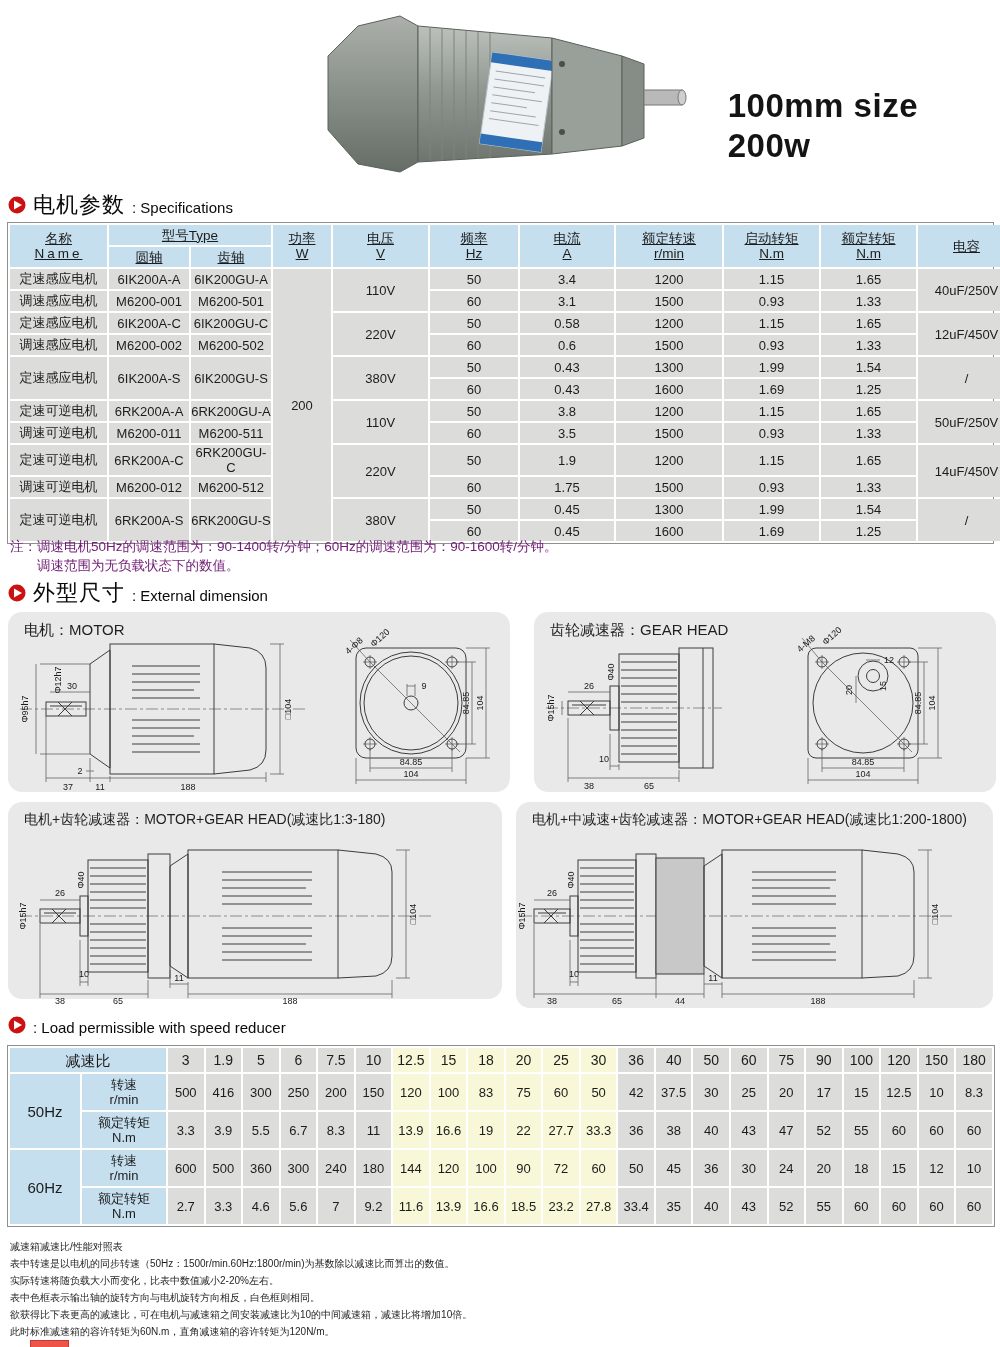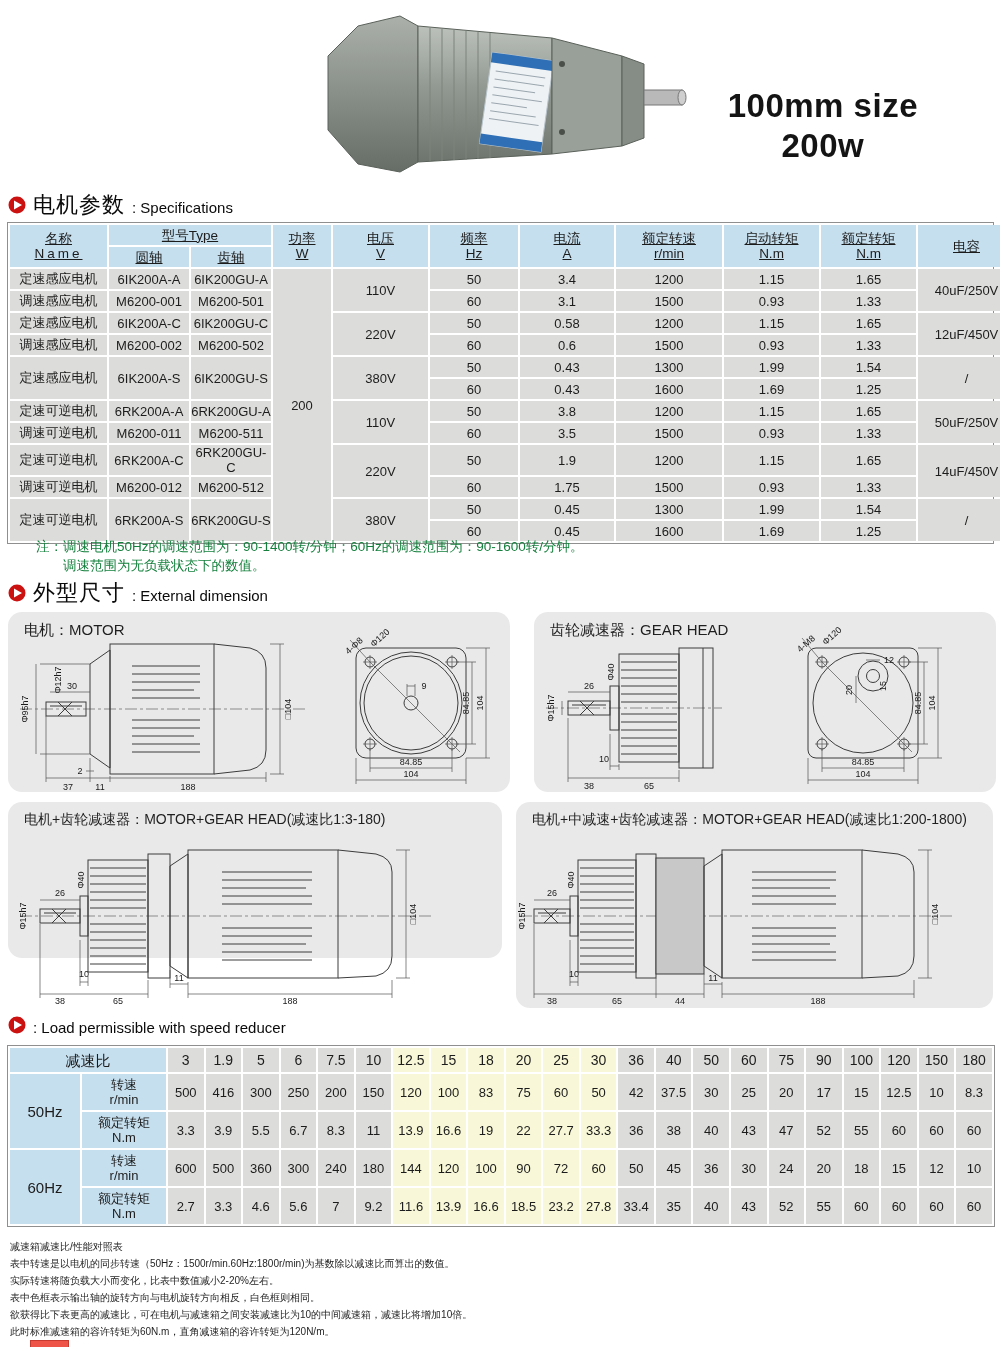--- a/index.html
+++ b/index.html
@@ -3,37 +3,37 @@
 <meta charset="utf-8">
 <style>
   html,body{margin:0;padding:0;background:#fff;}
   .page{position:relative;width:1000px;height:1347px;background:#fff;overflow:hidden;
         font-family:"Liberation Sans","DejaVu Sans",sans-serif;color:#1a1a1a;}
   
   .sec{position:absolute;display:flex;align-items:center;gap:7px;}
   .sec .zh{font-size:22px;color:#0a0a0a;letter-spacing:1px;}
   .sec .en{font-size:15px;color:#0a0a0a;margin-top:5px;}
   
-  .size-title{position:absolute;top:86px;right:82px;text-align:center;
+  .size-title{position:absolute;top:86px;right:82px;text-align:left;
       font-size:33px;font-weight:bold;color:#141414;line-height:40px;letter-spacing:0.5px;}
   
   .twrap{position:absolute;border:1px solid #8f8f8f;background:#fff;}
   table.grid{border-collapse:separate;border-spacing:2px;width:100%;table-layout:fixed;}
   table.grid th,table.grid td{text-align:center;vertical-align:middle;background:#dcdcda;
       font-size:13px;color:#1c1c1c;padding:0;font-weight:normal;overflow:hidden;}
   .spec thead th{background:#c6dfee;font-size:13.5px;line-height:15px;height:20px;text-decoration:underline;}
   .spec tbody td{height:20px;}
   .sp{letter-spacing:3px;}
   .load td{height:36px;font-size:13.5px;line-height:15px;}
   .load td.rat{height:24px;font-size:14px;}
   .load td.bl{background:#c6dfee;}
   .load td.gy{background:#dcdcda;}
   .load td.yl{background:#f8f8d8;}
   .load td.big{font-size:15px;}
-  .notes{position:absolute;left:10px;top:537px;font-size:13.5px;line-height:19px;color:#15803d;margin-left:26px;}
+  .notes{position:absolute;left:10px;top:537px;font-size:13.5px;line-height:19px;color:#701a75;}
   .notes .indent{padding-left:27px;}
   .footnotes{position:absolute;left:10px;top:1238px;font-size:10px;line-height:17px;color:#1f1f1f;}
   .panel{position:absolute;background:#e9e9e9;border-radius:14px;}
   .panel .ptitle{position:absolute;left:16px;top:9px;font-size:15px;color:#1f1f1f;}
   .panel svg{position:absolute;}
   .panel svg text{font-family:"Liberation Sans","DejaVu Sans",sans-serif;font-size:9px;fill:#1a1a1a;}
   .panel svg .ln{stroke:#3c3c3c;stroke-width:1;fill:none;}
   .panel svg .dim{stroke:#555;stroke-width:0.7;fill:none;}
   .panel svg .cl{stroke:#666;stroke-width:0.7;stroke-dasharray:12 3 3 3;fill:none;}
   .redbox{position:absolute;left:30px;top:1340px;width:37px;height:7px;
@@ -384,21 +384,21 @@
       <text transform="rotate(-90 145 77)" x="145" y="77" text-anchor="middle">84.85</text>
       <path class="dim" d="M142 22 H166 M142 132 H166 M162 22 V132"></path>
       <text transform="rotate(-90 159 77)" x="159" y="77" text-anchor="middle">104</text>
       <path class="dim" d="M46 123 V146 M128 123 V146 M46 142 H128"></path>
       <text x="87" y="139" text-anchor="middle">84.85</text>
       <path class="dim" d="M32 132 V158 M142 132 V158 M32 154 H142"></path>
       <text x="87" y="151" text-anchor="middle">104</text>
     </svg>
   </div>
 
-  <div class="panel" style="left:8px;top:802px;width:494px;height:156px;">
+  <div class="panel" style="left:8px;top:802px;width:494px;height:197px;">
     <div class="ptitle" style="font-size:14px;">电机+齿轮减速器：MOTOR+GEAR HEAD(减速比1:3-180)</div>
     <svg style="left:4px;top:22px;" width="486" height="182" viewBox="0 0 486 182">
       <path class="cl" d="M8 92 H420"></path>
       <rect class="ln" x="28" y="85" width="40" height="14"></rect>
       <path class="ln" d="M32 89 H64 M40 85 L54 99 M54 85 L40 99"></path>
       <rect class="ln" x="68" y="72" width="8" height="40"></rect>
       <rect class="ln" x="76" y="36" width="60" height="112"></rect>
       <path class="ln" d="M78 44 H134 M78 52 H134 M78 60 H134 M78 68 H134 M78 76 H134 M78 84 H134 M78 100 H134 M78 108 H134 M78 116 H134 M78 124 H134 M78 132 H134 M78 140 H134"></path>
       <rect class="ln" x="136" y="30" width="22" height="124"></rect>
       <polygon class="ln" points="158,42 176,30 176,154 158,142"></polygon>

